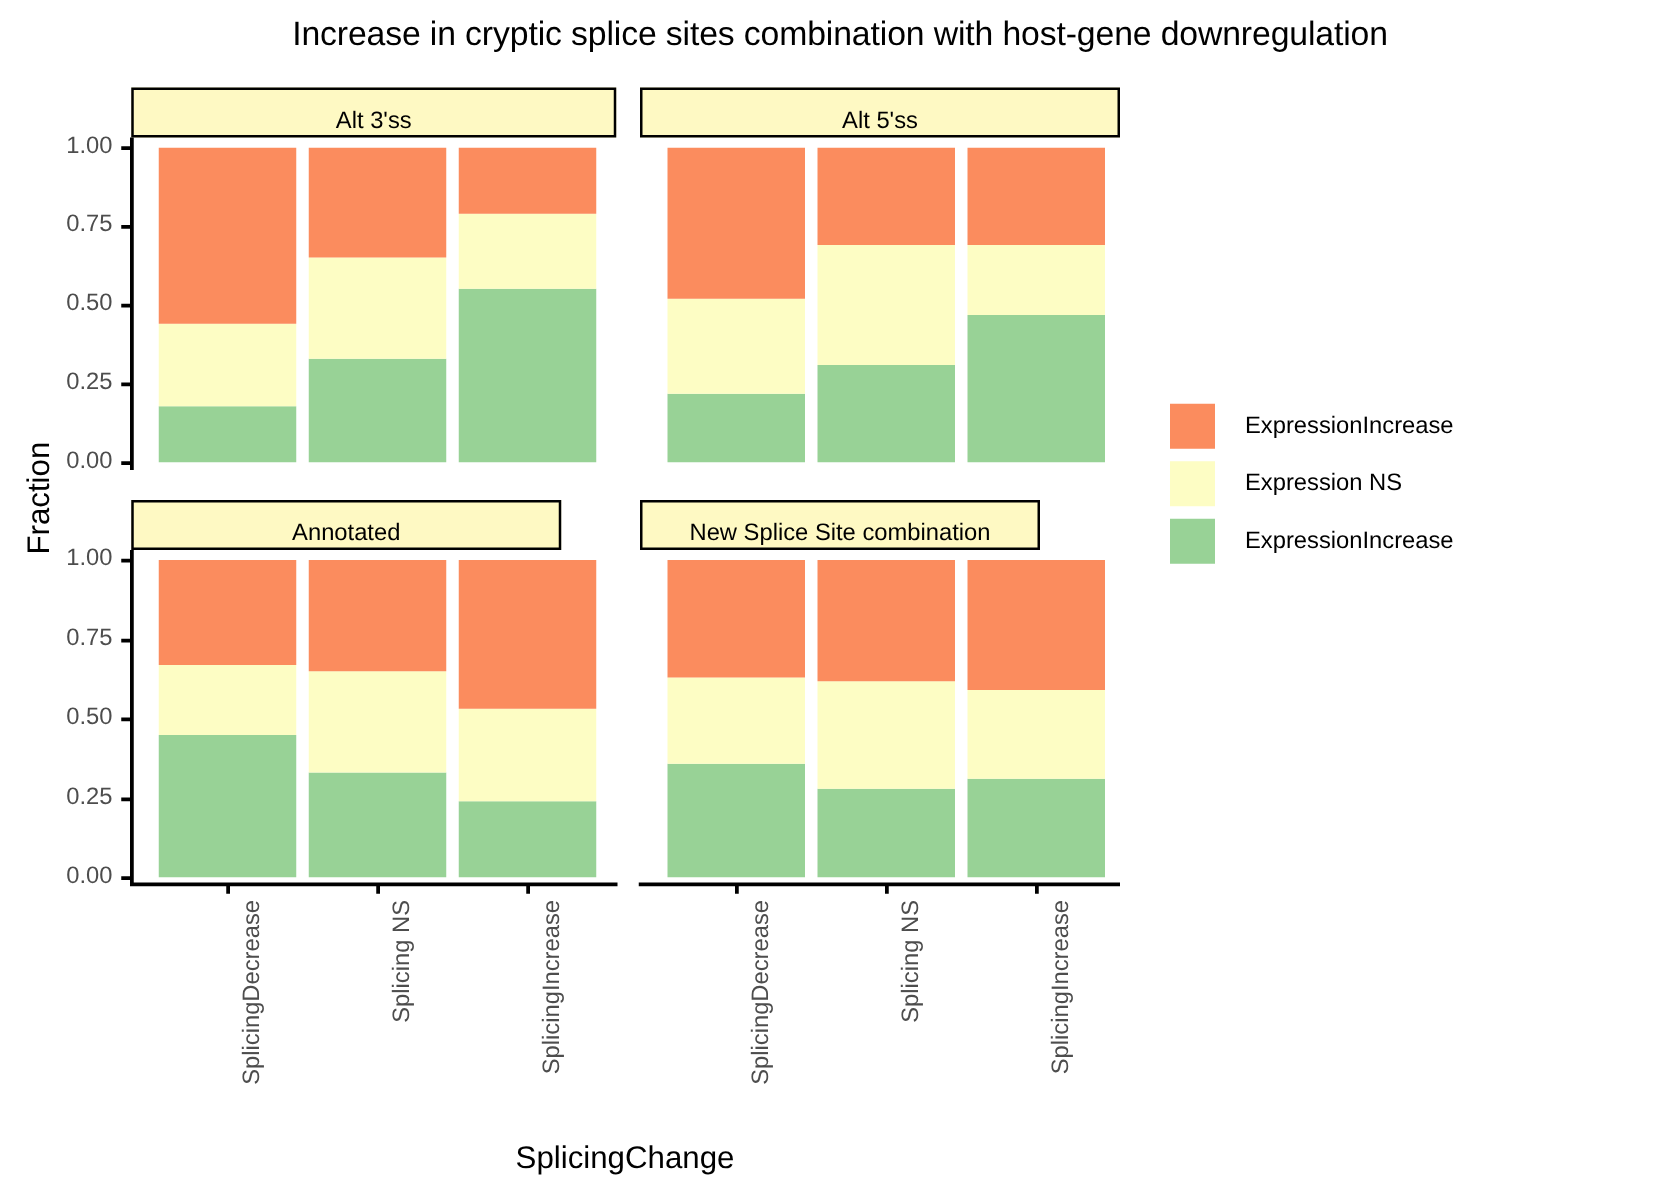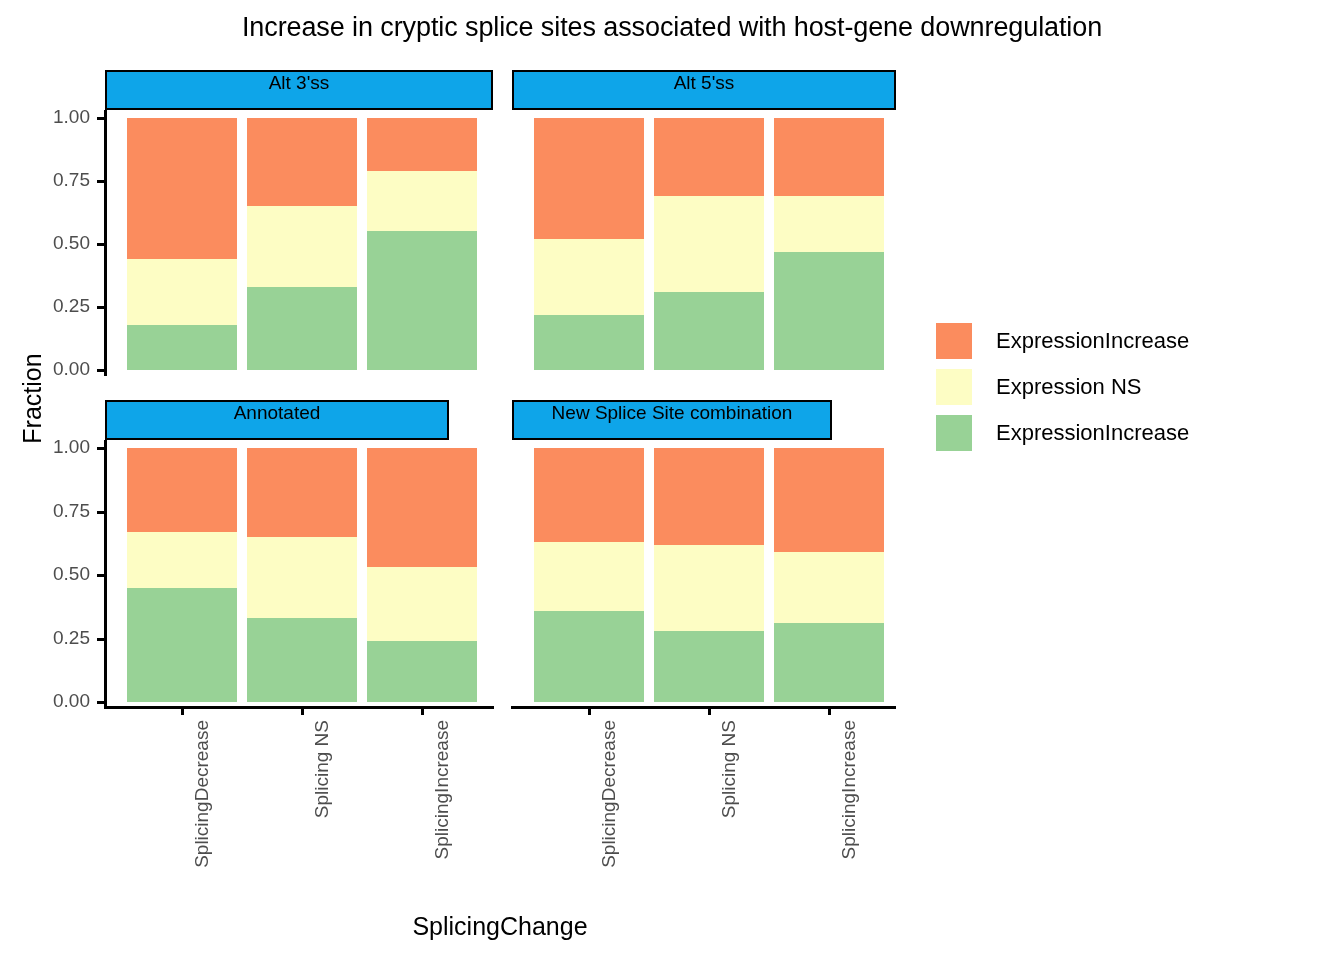--- a/index.html
+++ b/index.html
@@ -54,23 +54,23 @@
     text-align: center;
     font-size: 25px;
     color: #000;
     transform: rotate(-90deg);
     transform-origin: center center;
   }
   .strip {
     position: absolute;
     box-sizing: border-box;
     border: 2.5px solid #000000;
-    background: #0ea5e9;
+    background: #fef9c3;
     display: flex;
-    align-items: flex-start;
+    align-items: flex-end;
     justify-content: center;
   }
   .strip-label {
     font-size: 19px;
     color: #000;
     white-space: nowrap;
   }
 
   .panel-inner {
     position: absolute;
@@ -140,31 +140,31 @@
     align-items: center;
     height: 46px;
   }
   .legend-key {
     width: 36px;
     height: 36px;
     flex: 0 0 auto;
   }
   .legend-label {
     margin-left: 24px;
-    font-size: 22px;
+    font-size: 19px;
     color: #000;
     white-space: nowrap;
   }
 </style>
 </head>
 <body>
 
 <div id="root">
 
-  <div class="plot-title">Increase in cryptic splice sites associated with host-gene downregulation</div>
+  <div class="plot-title">Increase in cryptic splice sites combination with host-gene downregulation</div>
 
   <div class="axis-title-x">SplicingChange</div>
   <div class="axis-title-y">Fraction</div>
 
   <div class="strip" style="left:105px; top:70px; width:388px; height:40px;">
     <span class="strip-label">Alt 3'ss</span>
   </div>
   <div class="strip" style="left:512px; top:70px; width:384px; height:40px;">
     <span class="strip-label">Alt 5'ss</span>
   </div>

